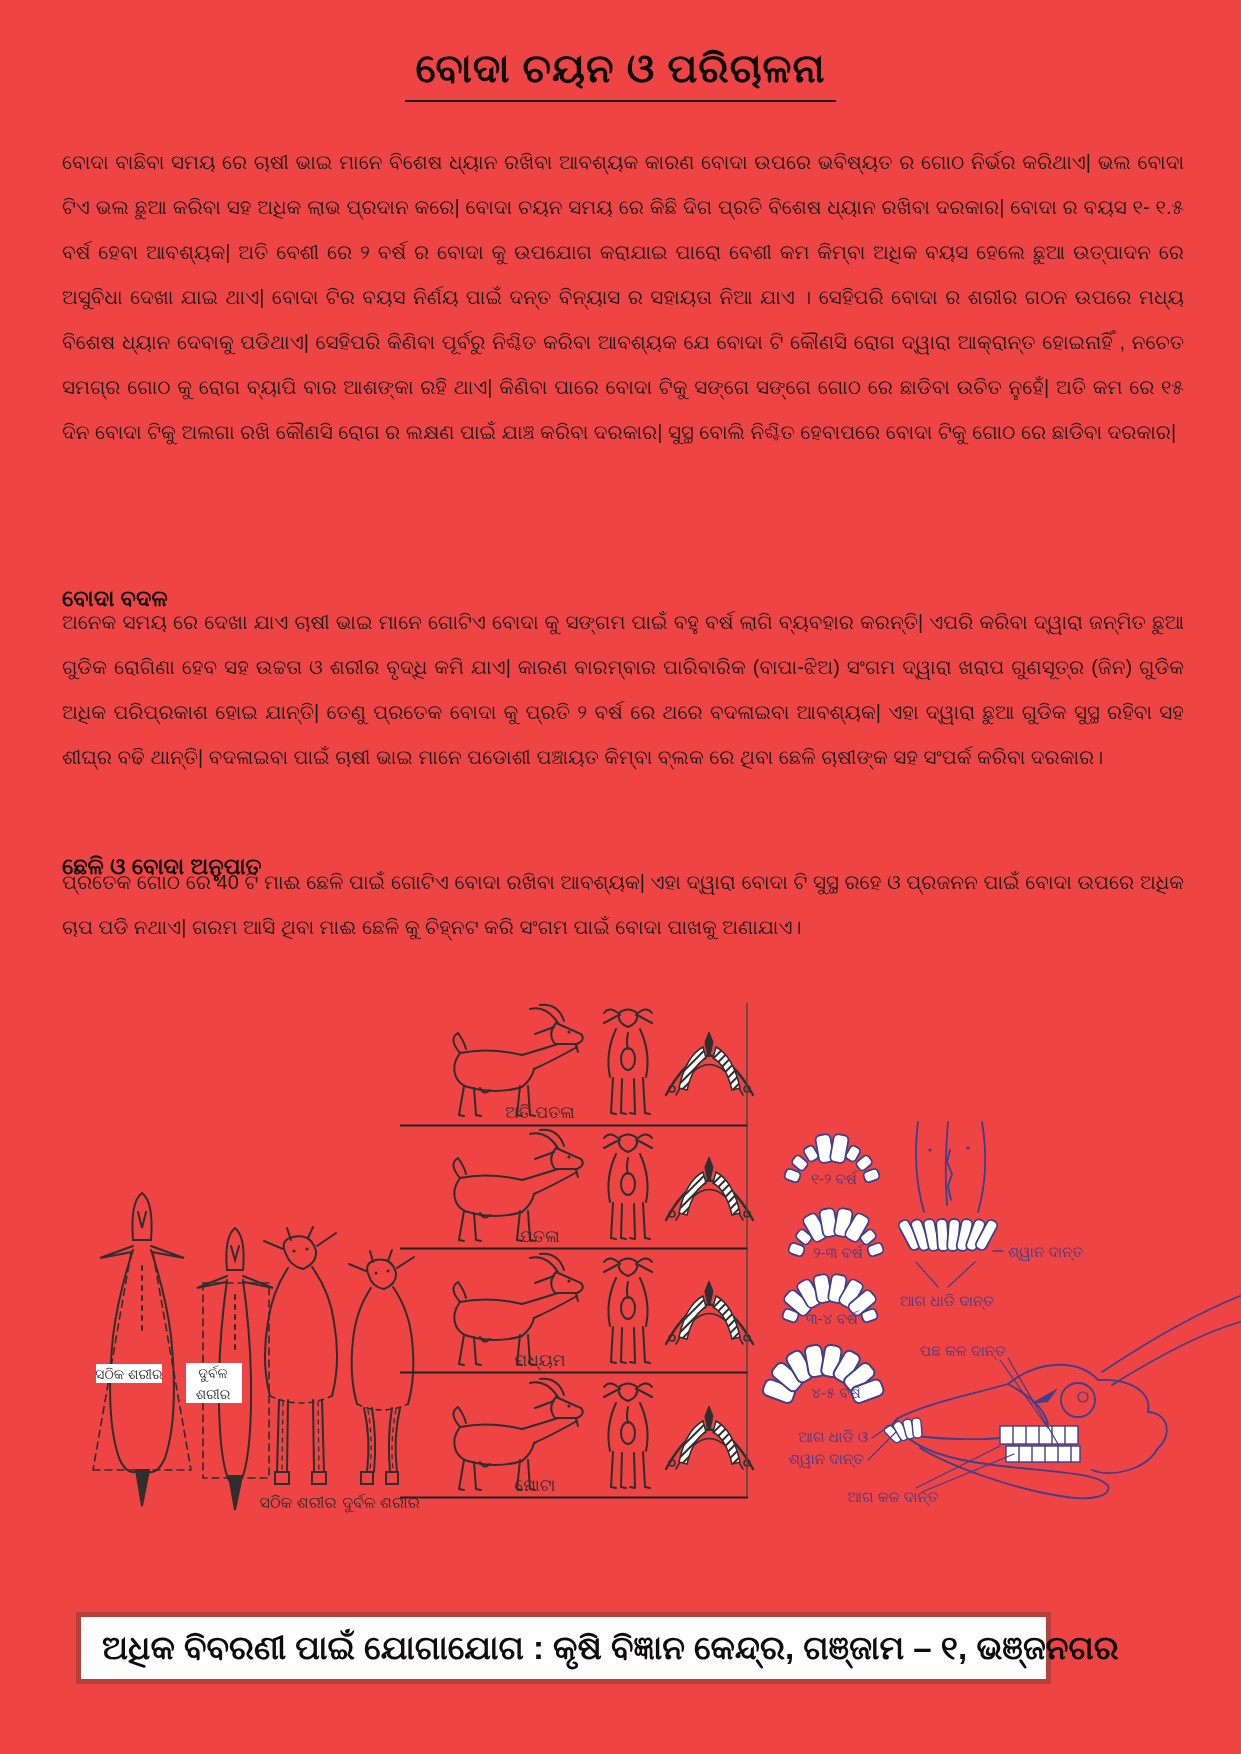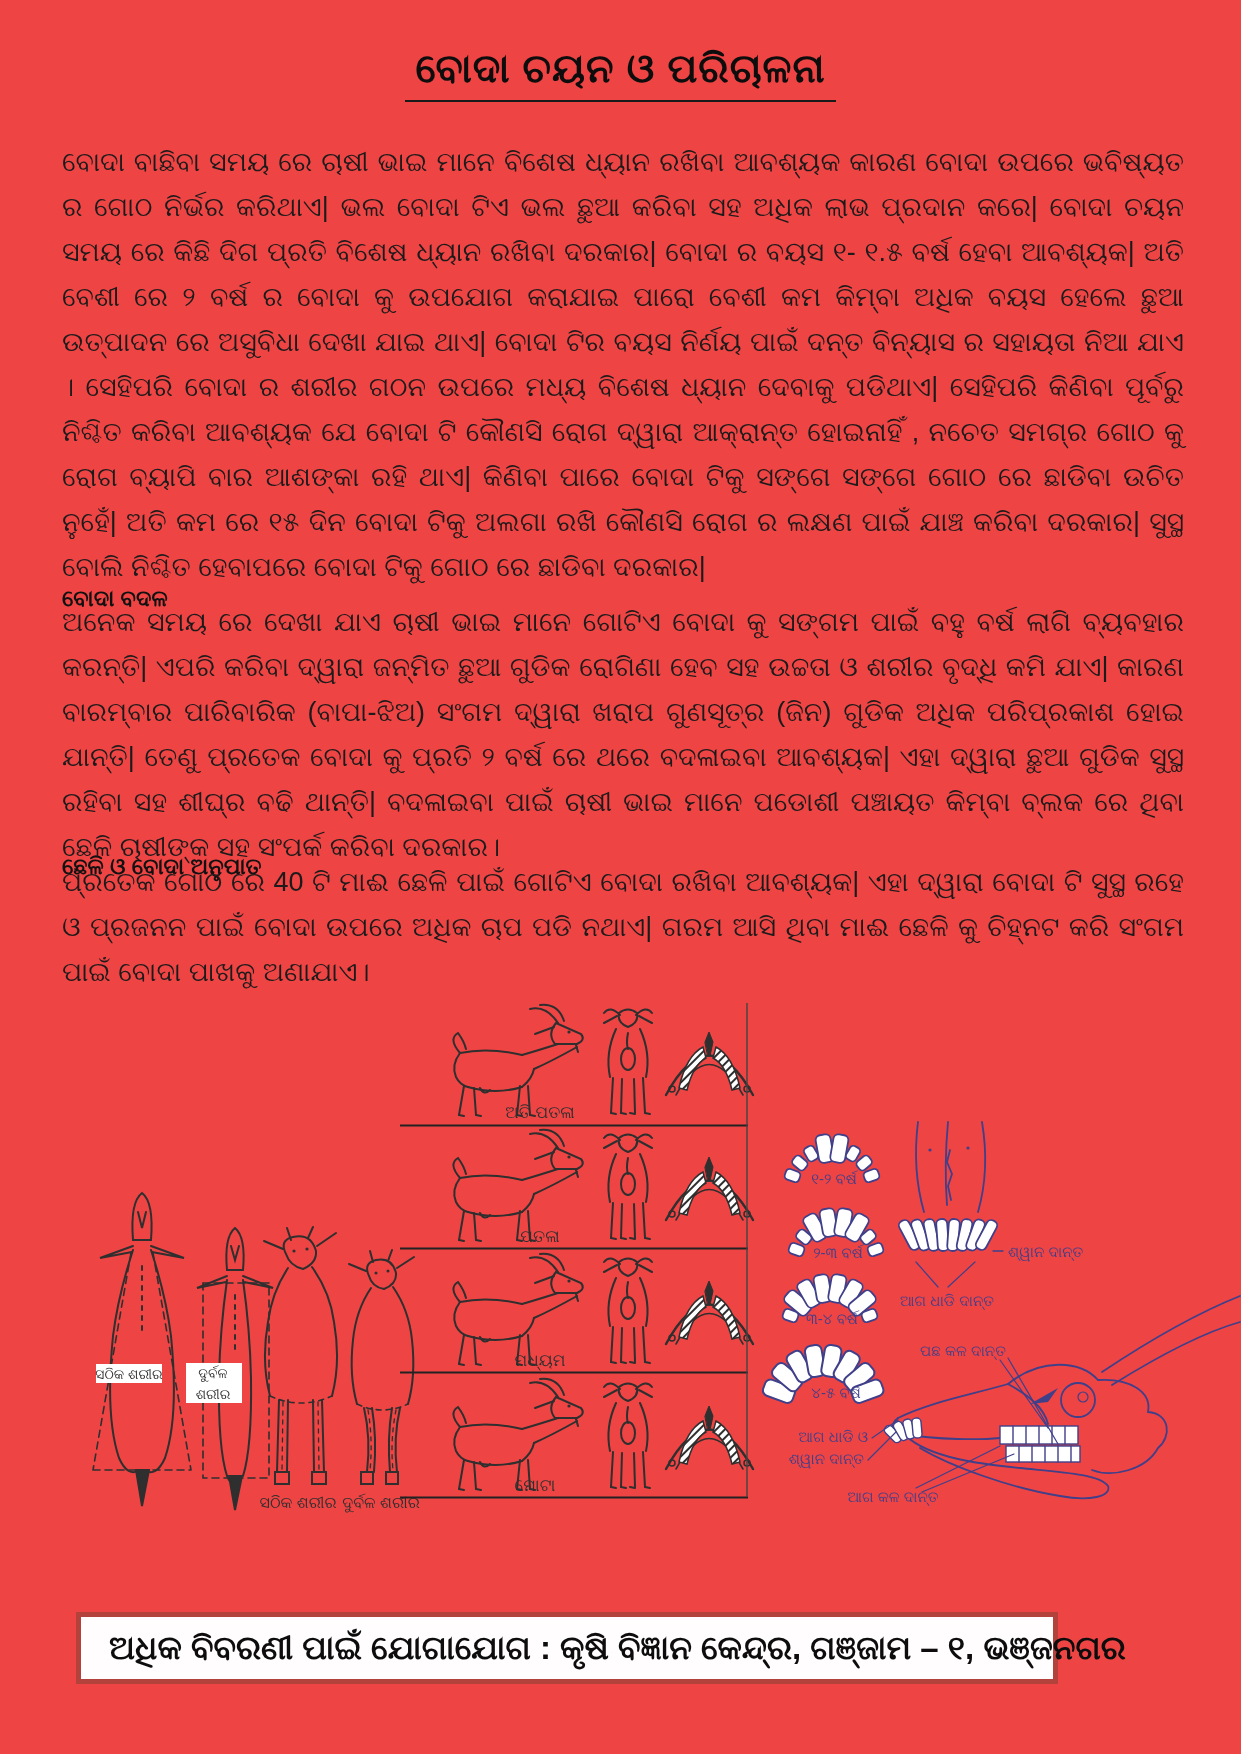--- a/index.html
+++ b/index.html
@@ -8,30 +8,30 @@
     background:#ef4444;overflow:hidden;
     font-family:"Liberation Sans", sans-serif;color:#161616;
   }
   .title-wrap{position:absolute;top:46px;left:0;width:100%;text-align:center;}
   .title-wrap span{
     display:inline-block;font-size:40px;font-weight:bold;letter-spacing:1px;
     border-bottom:2px solid #1a1a1a;padding:0 10px 8px 10px;color:#0d0d0d;
   }
   .para{
     position:absolute;left:62px;width:1122px;
-    font-size:27px;line-height:45px;text-align:justify;color:#1b1b1b;
+    font-size:20px;line-height:45px;text-align:justify;color:#1b1b1b;
   }
   .heading{
     position:absolute;left:62px;font-size:22.5px;font-weight:bold;color:#111;margin-top:42px;
   }
   .figure-svg{position:absolute;left:0;top:0;width:1241px;height:1754px;}
   .footer-box{
     position:absolute;left:76px;top:1612px;width:944px;height:62px;
     border:5px solid #b3423d;display:flex;align-items:center;
-    padding-left:28px;box-sizing:content-box;background:#fffdfd;
+    padding-left:21px;box-sizing:content-box;background:#fffdfd;
   }
   .footer-box span{font-size:33px;font-weight:bold;color:#0d0d0d;white-space:nowrap;}
   svg text{font-family:"Liberation Sans", sans-serif;}
 </style>
 </head>
 <body>
 
 <div class="page">
 
   <div class="title-wrap">

